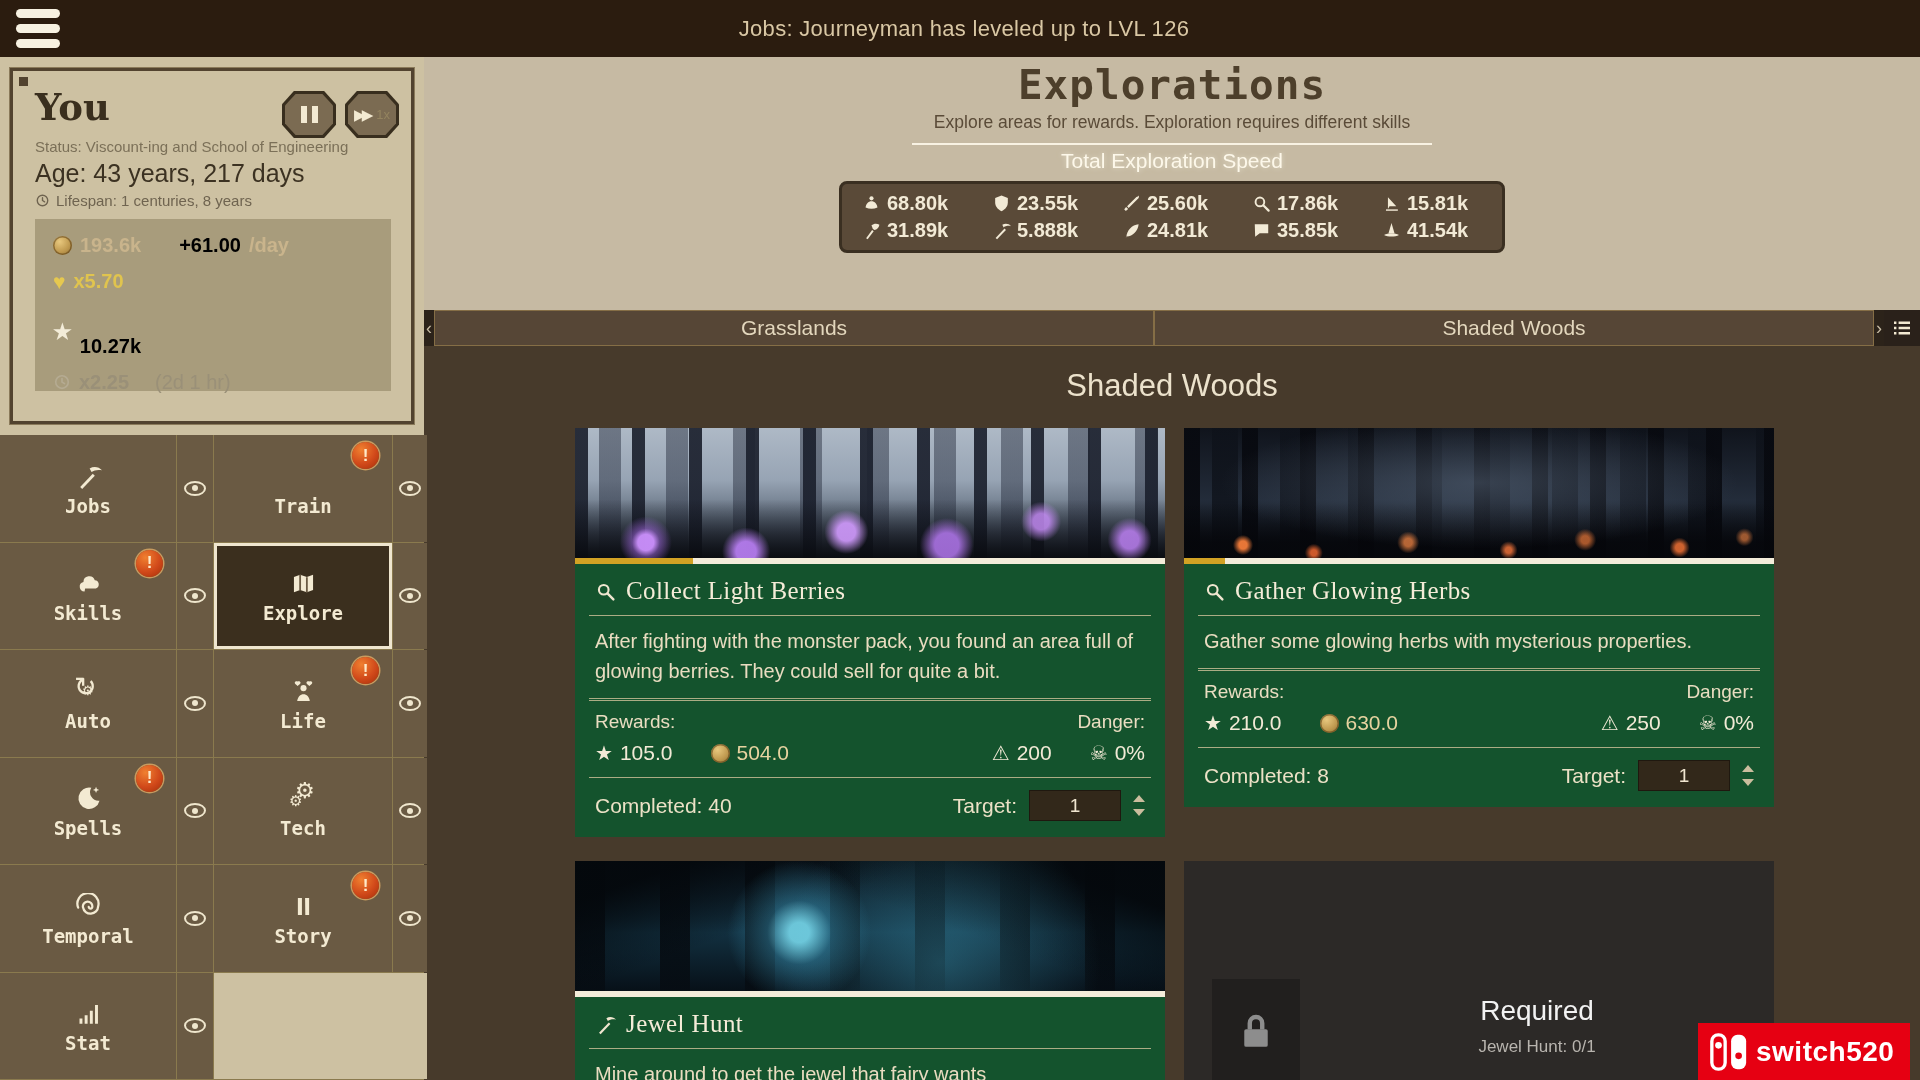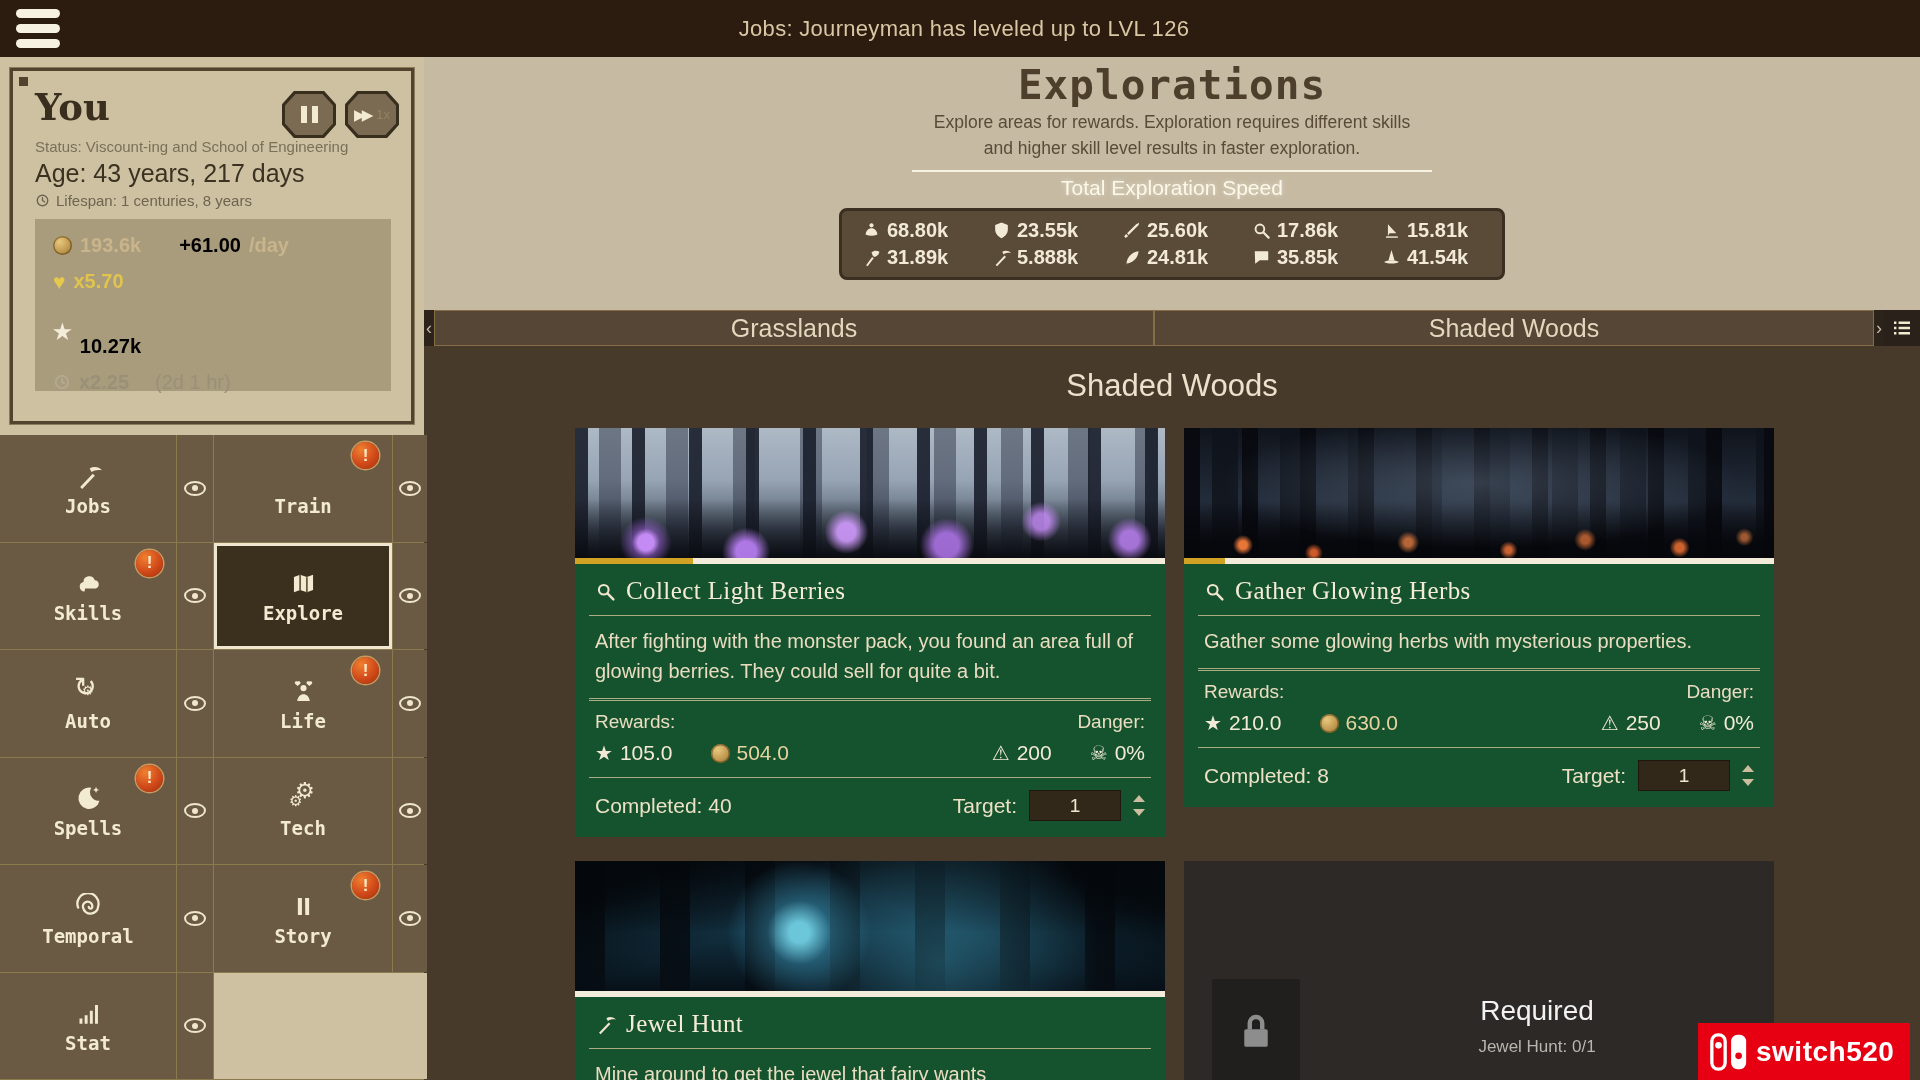--- a/index.html
+++ b/index.html
@@ -77,21 +77,21 @@
   .speed-title { font-size:21px; color:#fdf8ea; text-shadow:0 0 5px rgba(255,255,240,.5); margin-top:2px; }
   .speed-box { margin:8px auto 0; width:fit-content; background:#5a4a38; border:3px solid #3a2f21; border-radius:8px;
       padding:8px 20px; display:grid; grid-template-columns:repeat(5, auto); column-gap:30px; row-gap:4px; }
   .sp { display:flex; align-items:center; gap:6px; color:#f2ead6; font-size:20px; min-width:100px; }
   .sp i { display:flex; color:#f2ead6; font-style:normal; }
   .sp svg { width:19px; height:19px; }
 
   .tabbar { height:36px; background:#2c231a; display:flex; align-items:stretch; }
   .chev { width:10px; display:flex; align-items:center; justify-content:center; color:#c9bda6; font-size:18px; cursor:pointer; }
   .tab { flex:1; background:#564636; border:1px solid rgba(190,160,90,.45); display:flex; align-items:center; justify-content:center;
-      color:#e3d7bd; font-size:25px; cursor:pointer; }
+      color:#e3d7bd; font-size:21px; cursor:pointer; }
   .listbtn { width:36px; background:#2a211a; border:none; color:#f3ead2; display:flex; align-items:center; justify-content:center; cursor:pointer; }
   .listbtn svg { width:24px; height:24px; }
 
   .content { padding-top:22px; }
   .area-title { text-align:center; font-size:31px; font-weight:400; color:#ece2cc; margin-bottom:24px; }
   .cards { margin-left:151px; width:1199px; display:grid; grid-template-columns:590px 590px; column-gap:19px; row-gap:24px; align-items:start; }
   .card { background:#14532d; }
   .card-img { height:130px; }
   .pbar { height:6px; background:#f3ecda; }
   .pfill { height:100%; background:#d2a224; }
@@ -380,21 +380,20 @@
       </div>
     <div class="emptycell"></div>
   </nav>
 </div>
 
 <main class="main">
 
   <section class="explore-header">
     <h1 class="explore-title">Explorations</h1>
     <p class="explore-desc">Explore areas for rewards. Exploration requires different skills</p>
-    <p class="explore-desc">and higher skill level results in faster exploration.</p>
     <div class="hdr-divider"></div>
     <div class="speed-title">Total Exploration Speed</div>
     <div class="speed-box">
       <span class="sp">
           <i>
             <svg viewBox="0 0 24 24" fill="currentColor">
               <circle cx="12" cy="5.5" r="2.6"></circle>
               <path d="M12 9c-4 0-7 3.2-7.5 8 2.3 1 4.8 1.5 7.5 1.5s5.2-.5 7.5-1.5C19 12.2 16 9 12 9z"></path>
             </svg>
           </i>

